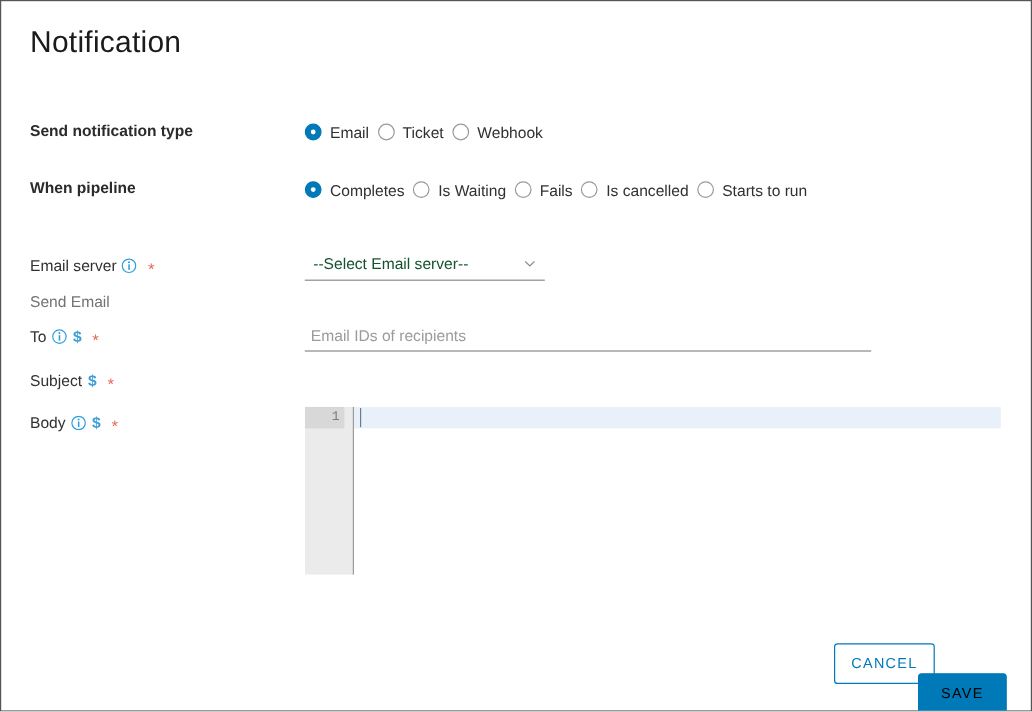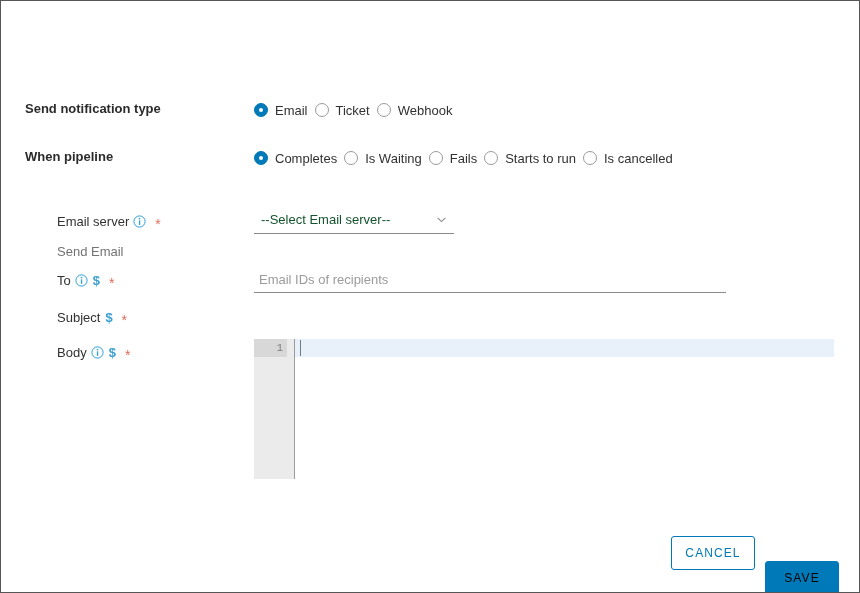--- a/index.html
+++ b/index.html
@@ -98,21 +98,20 @@
 
   
   .field-label {
     position: absolute;
     left: 24px;
     font-size: 13px;
     color: #313131;
     white-space: nowrap;
     display: flex;
     align-items: center;
-    margin-left: 32px;
   }
   .field-label.muted { color: #737373; }
 
   .lbl-email-server { top: 213px; }
   .lbl-send-email   { top: 243px; }
   .lbl-to           { top: 272px; text-align: center; }
   .lbl-subject      { top: 309px; }
   .lbl-body         { top: 344px; }
 
   .info-icon {
@@ -251,21 +250,21 @@
     font-family: "Liberation Sans", sans-serif;
     font-size: 12px;
     letter-spacing: 1.1px;
     cursor: pointer;
     display: flex;
     align-items: center;
     justify-content: center;
     border-radius: 3px;
   }
   .btn-cancel {
-    left: 670px;
+    left: 694px;
     top: 535px;
     width: 84px;
     background: #ffffff;
     border: 1px solid #0079b8;
     color: #0079b8;
     text-align: center;
   }
   .btn-save {
     left: 764px;
     top: 560px;
@@ -273,20 +272,21 @@
     background: #0079b8;
     border: 1px solid #0079b8;
     color: #000000;
   }
 </style>
 </head>
 <body>
 
 <div id="app">
 
+  <div class="page-title">Notification</div>
 
   <div class="radio-row row-type">
     <div class="row-label">Send notification type</div>
     <div class="radio-group">
 
       <div class="radio-item selected">
         <span class="radio-mark"></span>
         <span class="radio-text">Email</span>
       </div>
 
@@ -317,26 +317,26 @@
         <span class="radio-text">Is Waiting</span>
       </div>
 
       <div class="radio-item">
         <span class="radio-mark"></span>
         <span class="radio-text">Fails</span>
       </div>
 
       <div class="radio-item">
         <span class="radio-mark"></span>
+        <span class="radio-text">Is cancelled</span>
+      </div>
+
+      <div class="radio-item">
+        <span class="radio-mark"></span>
         <span class="radio-text">Starts to run</span>
-      </div>
-
-      <div class="radio-item">
-        <span class="radio-mark"></span>
-        <span class="radio-text">Is cancelled</span>
       </div>
 
     </div>
   </div>
 
   <div class="field-label lbl-email-server">
     <span>Email server</span>
     <span class="info-icon">
       <svg width="13" height="13" viewBox="0 0 13 13" aria-hidden="true">
         <circle cx="6.5" cy="6.5" r="5.6" fill="none" stroke="#2d9fd9" stroke-width="1"></circle>

